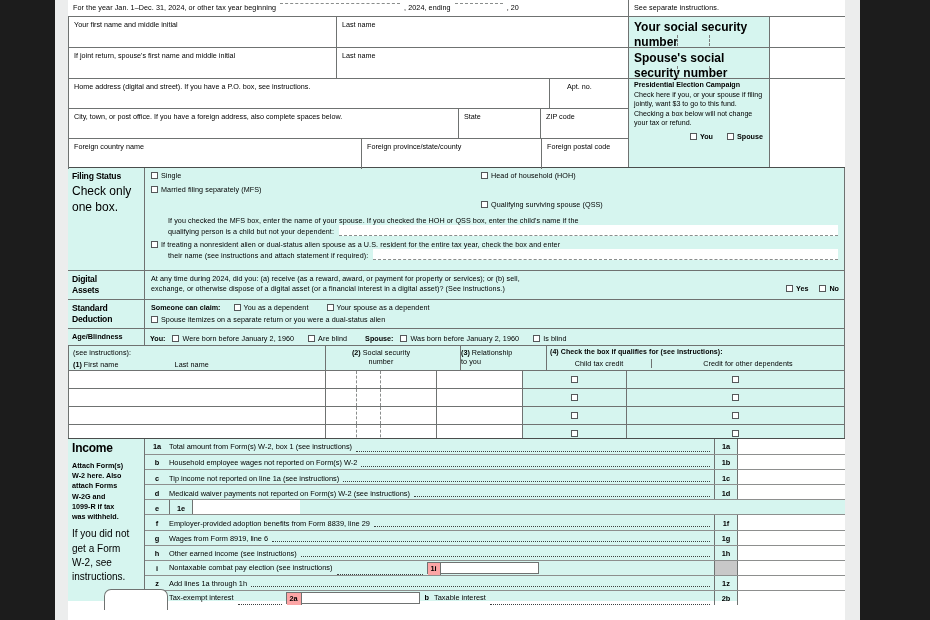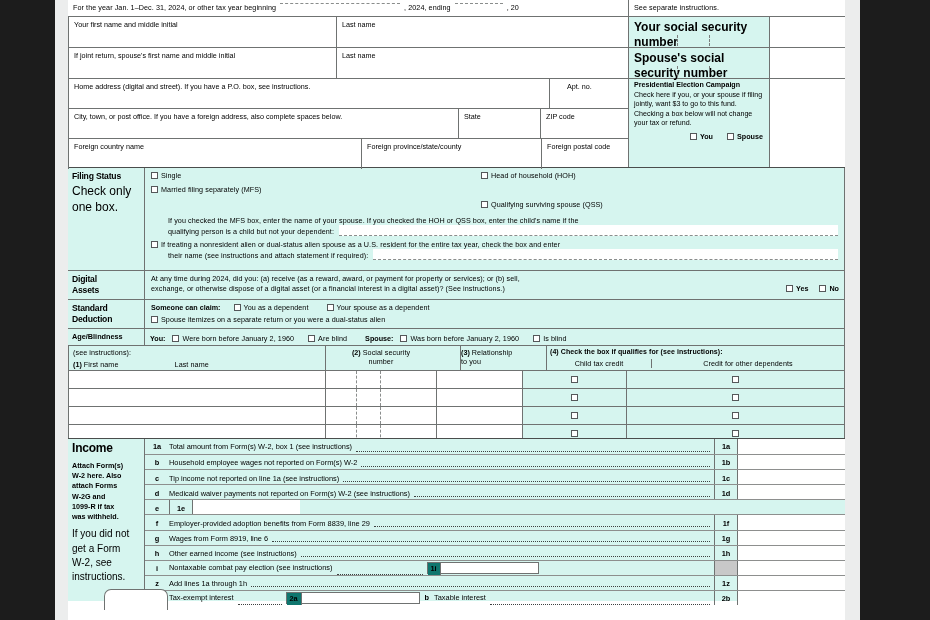--- a/index.html
+++ b/index.html
@@ -75,21 +75,21 @@
   }
   .inc-amt{width:107px;flex:0 0 107px;background:#fff;box-sizing:border-box;}
 
   .subbox{
     border:1px solid #6f7271;background:#fff;height:11.5px;box-sizing:border-box;
     display:inline-block;vertical-align:middle;
   }
   .subno{
     font-weight:bold;font-size:7.4px;border-right:1px solid #6f7271;
     padding:0 3px;display:inline-block;line-height:11.5px;height:11.5px;
-    box-sizing:border-box;background:#0f766e;
+    box-sizing:border-box;background:#fca5a5;
   }
 
   
   #tab-notch{
     position:absolute;left:36px;bottom:-9px;width:62px;height:20px;
     border:1.3px solid #6f7271;border-bottom:none;
     border-radius:7px 7px 0 0;background:#fff;
   }
 </style>
 </head>

